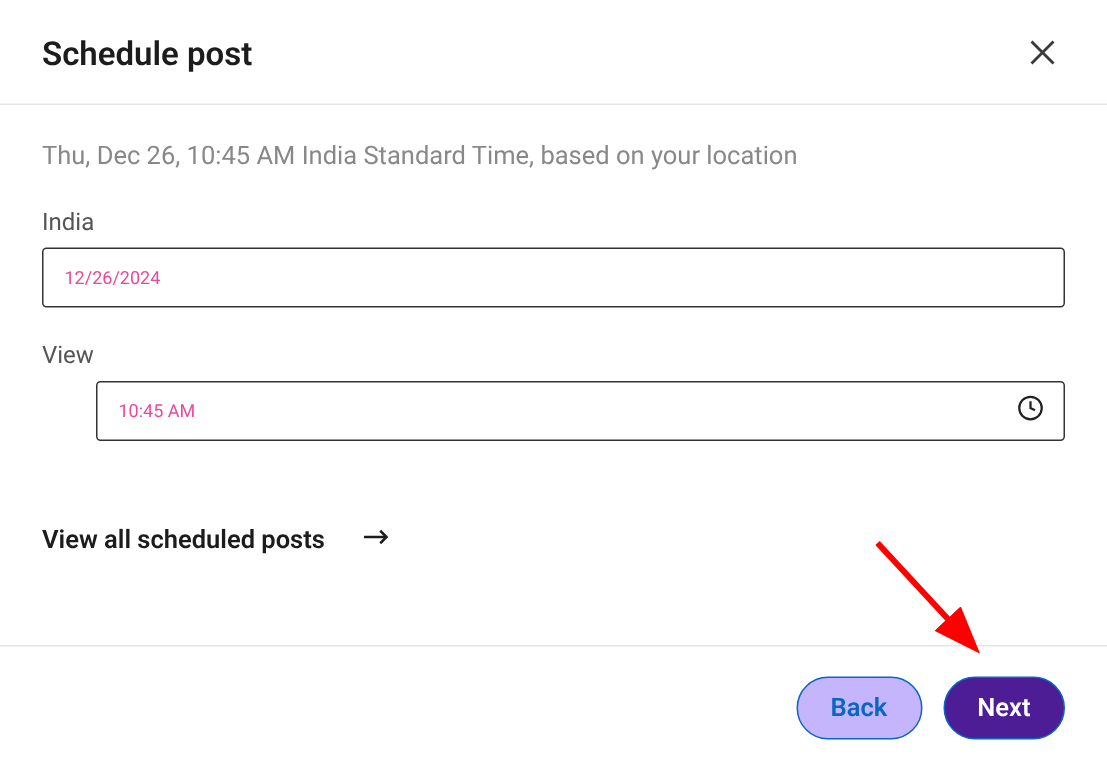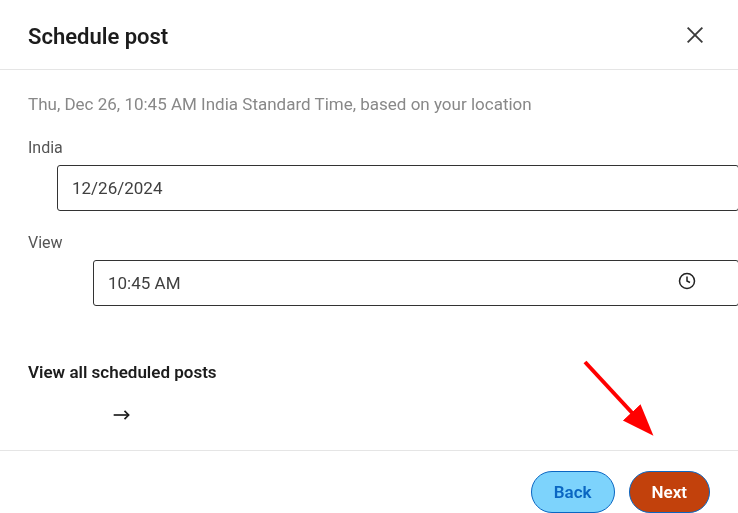--- a/index.html
+++ b/index.html
@@ -62,27 +62,26 @@
     }
     .field-label {
       font-size: 16px;
       color: #555;
       margin-bottom: 8px;
       display: block;
     }
     .field-input {
       width: 100%;
       padding: 12px 14px;
-      font-size: 17px;
+      font-size: 12px;
       border: 1px solid #333;
       border-radius: 3px;
       background: #fff;
-      color: #404040;
+      color: #ec4899;
       font-family: inherit;
-      margin-left: 29px;
     }
     .time-wrapper {
       position: relative;
       padding-left: 36px;
     }
     .time-icon {
       position: absolute;
       right: 14px;
       top: 50%;
       transform: translateY(-50%);
@@ -101,21 +100,20 @@
       gap: 24px;
       font-size: 17px;
       font-weight: 600;
       color: #1c1c1c;
       text-decoration: none;
       margin-top: 34px;
       cursor: pointer;
       background: none;
       border: none;
       font-family: inherit;
-      flex-direction: column;
     }
     .arrow-icon svg {
       width: 20px;
       height: 14px;
       stroke: #1c1c1c;
       stroke-width: 2;
       fill: none;
     }
     .modal-footer {
       display: flex;
@@ -126,26 +124,26 @@
     }
     .btn {
       padding: 10px 22px;
       border-radius: 22px;
       font-size: 17px;
       font-weight: 600;
       cursor: pointer;
       font-family: inherit;
     }
     .btn-back {
-      background: #7dd3fc;
+      background: #c4b5fd;
       color: #0a66c2;
       border: 1px solid #0a66c2;
     }
     .btn-next {
-      background: #c2410c;
+      background: #4c1d95;
       color: #fff;
       border: 1px solid #0a66c2;
     }
     .annotation-arrow {
       position: absolute;
       pointer-events: none;
     }
   </style>
 </head>
 <body>

